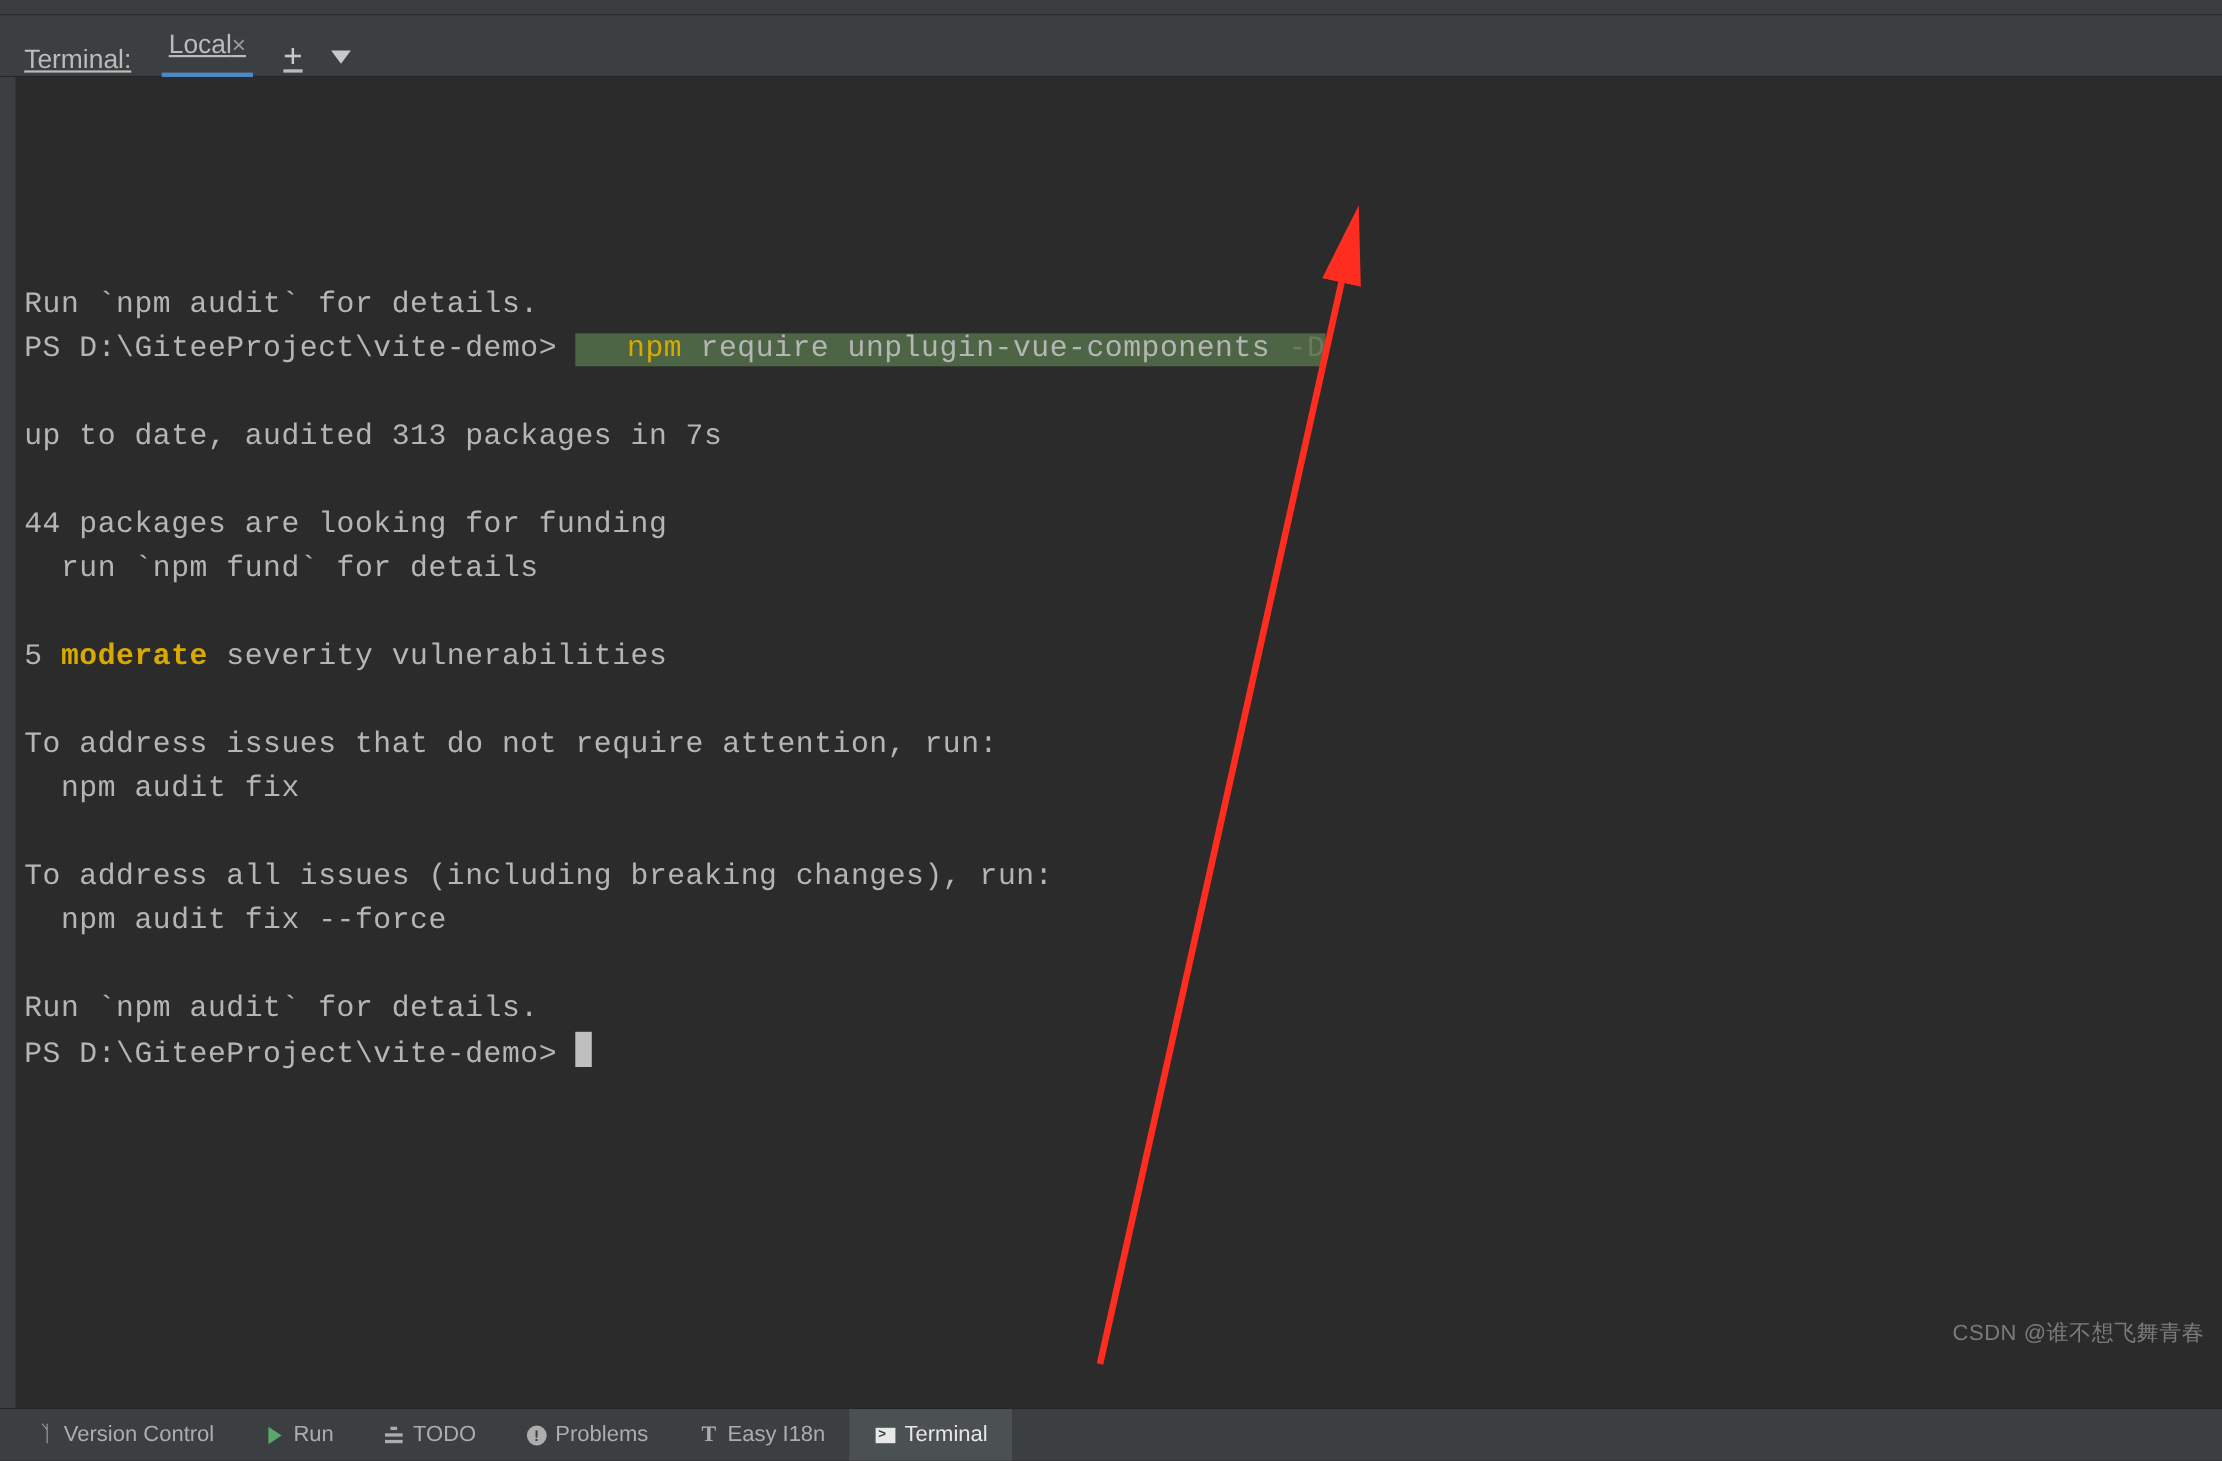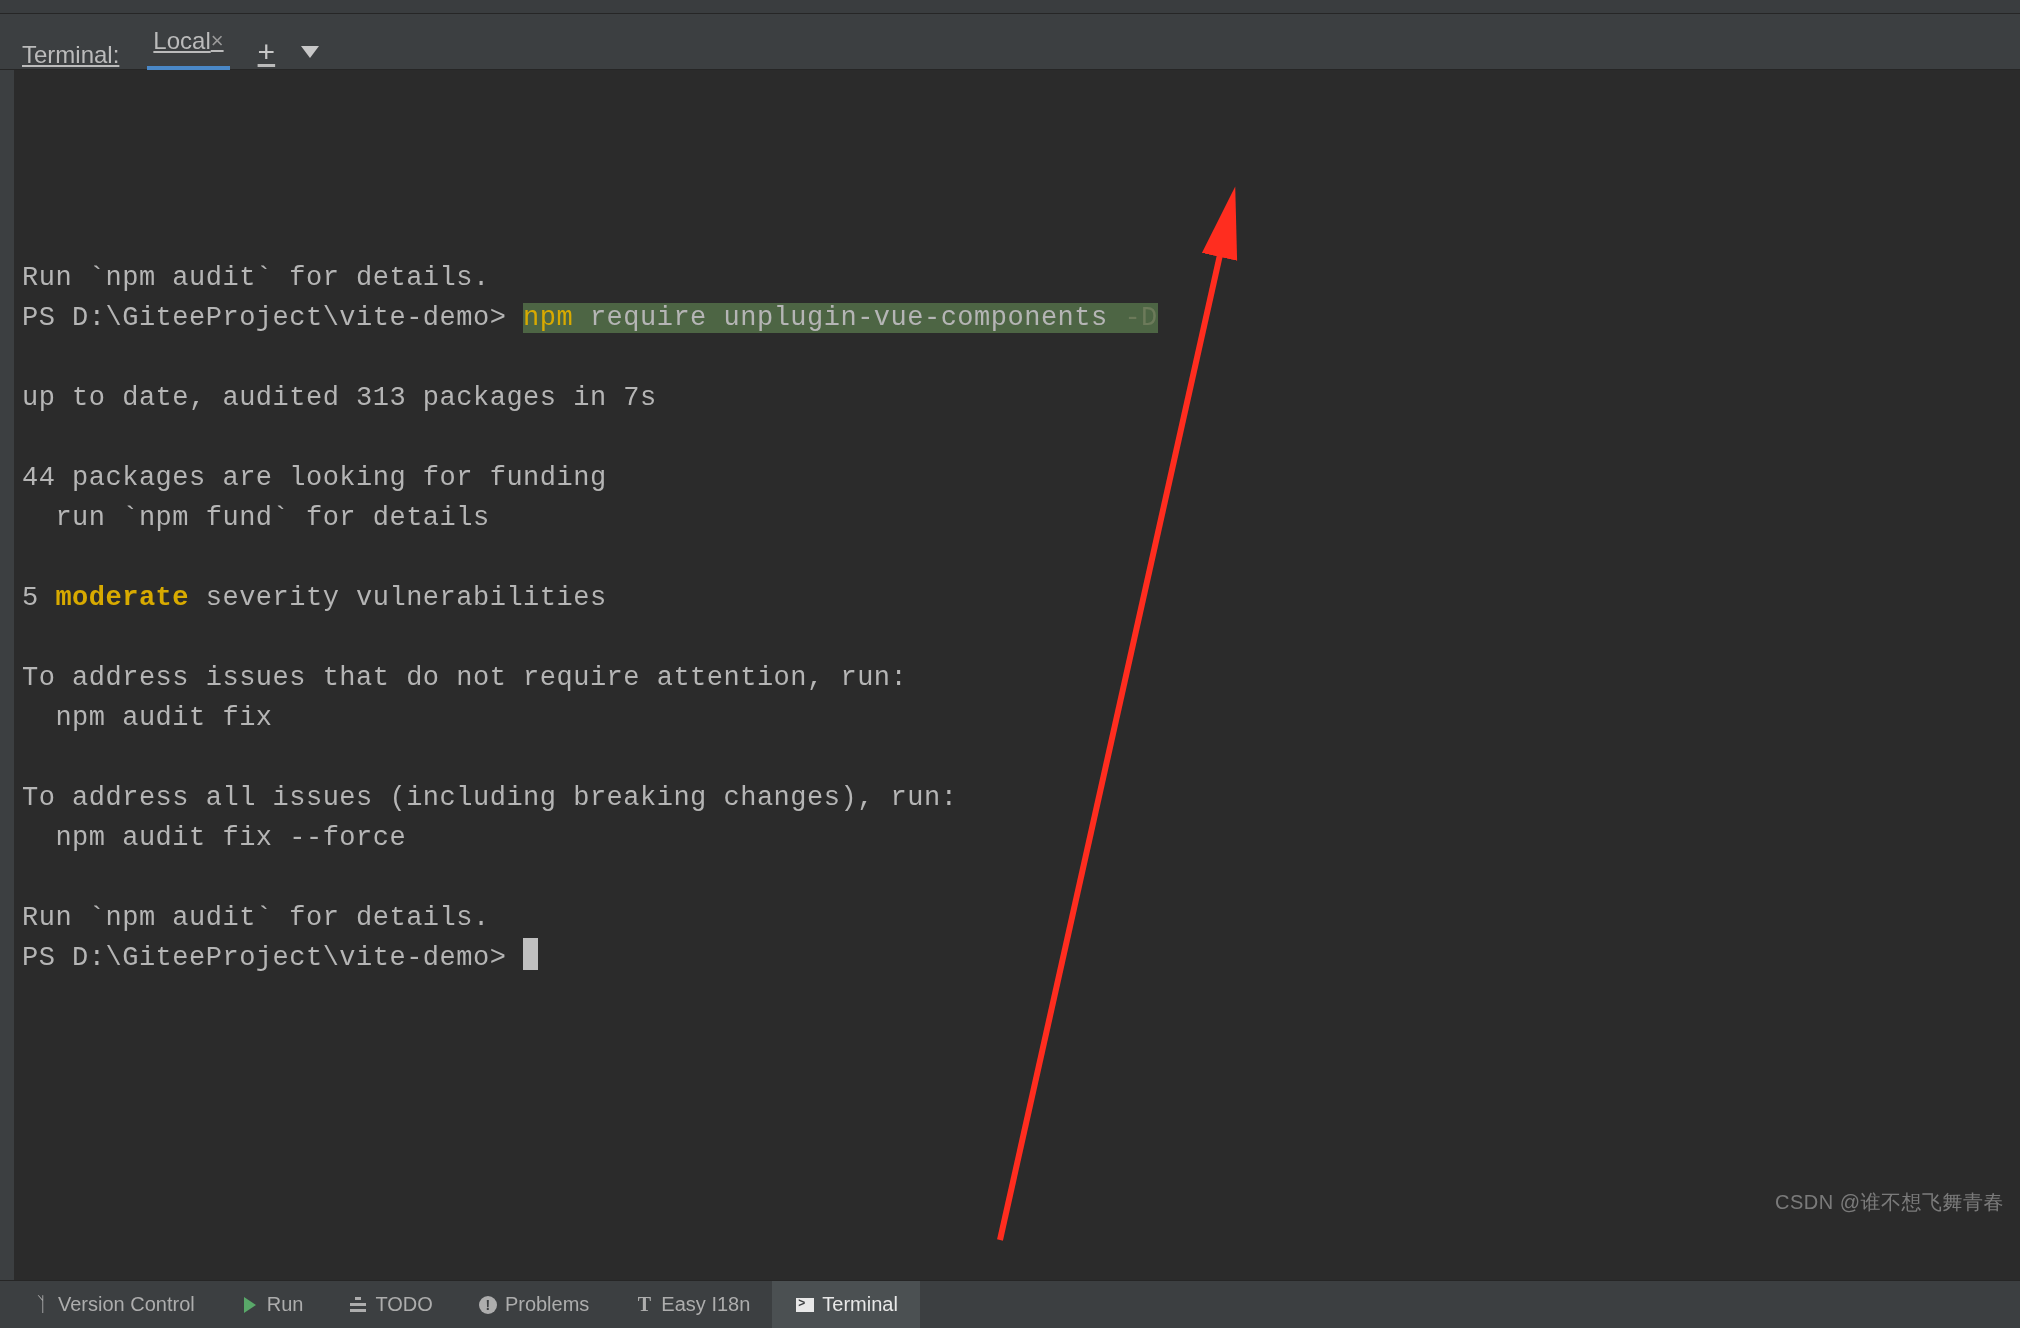--- a/index.html
+++ b/index.html
@@ -83,21 +83,21 @@
     letter-spacing: 0.5px;
     overflow: hidden;
     white-space: pre;
   }
   .gutter {
     position: absolute; left: 0; top: 0; bottom: 0; width: 14px;
     background: #3c3f41;
   }
   .lines { margin-left: 22px; }
   .sel { background: var(--sel-bg); }
-  .cmd-npm { color: var(--highlight); font-weight: 500; }
+  .cmd-npm { color: var(--highlight); font-weight: 500; margin-left: 47px; }
   .mod { color: var(--highlight); font-weight: 700; }
   .flag-dim { color: #6c7a5a; }
   .cursor {
     display: inline-block; width: 15px; height: 32px;
     background: #bfbfbf; vertical-align: -5px;
   }
   
   .arrow-svg {
     position: absolute;
     left: 980px;
@@ -129,21 +129,21 @@
   .icon-todo span{ width:16px;height:3px;background:#adadad;display:block;}
   .icon-todo span:first-child{ width:6px;}
   .icon-problem { width:18px;height:18px;border-radius:50%;background:#adadad;color:#3c3f41;font-weight:700;font-size:14px;display:flex;align-items:center;justify-content:center;}
   .icon-t { font-weight:700; font-family: serif;}
   .icon-term { width:18px;height:14px;background:#e8e8e8;position:relative;}
   .icon-term::after{content:">";position:absolute;left:2px;top:-2px;color:#3c3f41;font-size:12px;font-weight:700;}
   
   .watermark {
     position: absolute;
     right: 16px;
-    bottom: 58px;
+    bottom: 48px;
     color: rgba(220,220,220,0.45);
     font-size: 20px;
     font-family: "Segoe UI", sans-serif;
   }
 </style>
 </head>
 <body>
 
 <div class="frame">
   <div class="topcut"></div>

